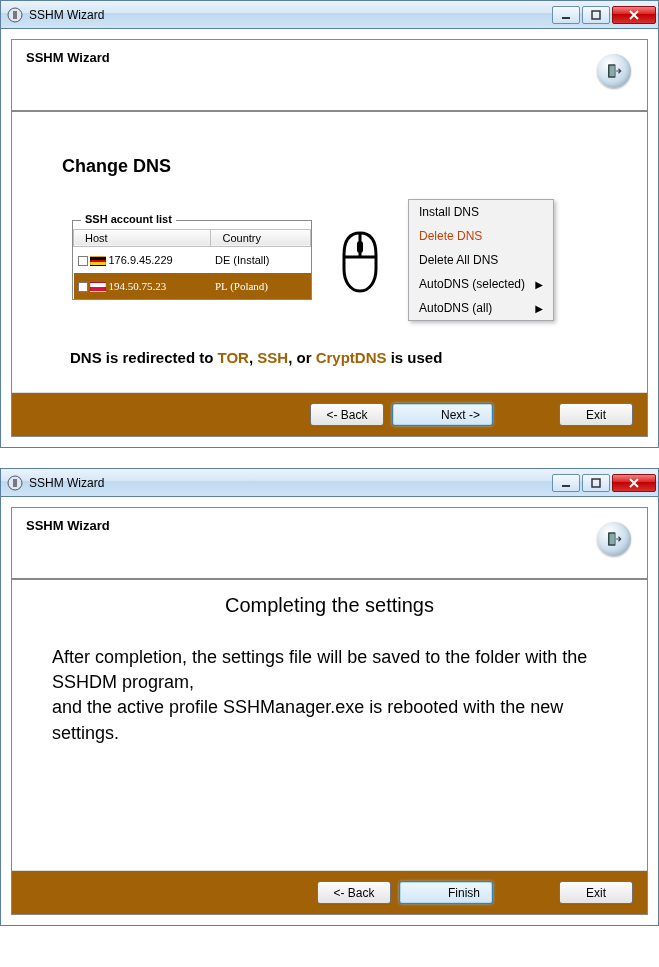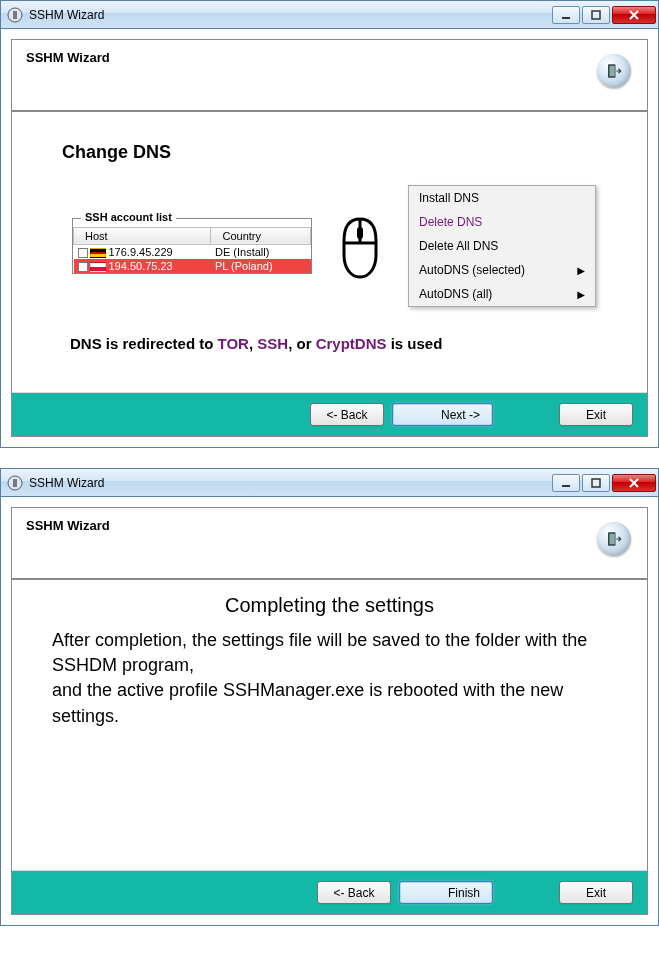--- a/index.html
+++ b/index.html
@@ -91,21 +91,21 @@
   }
   .door-icon svg { width: 18px; height: 18px; }
   .body-area {
     padding: 20px 20px 24px 20px;
     min-height: 280px;
     position: relative;
   }
   .section-title {
     font-weight: bold;
     font-size: 18px;
-    margin: 10px 0 22px 30px;
+    margin: 24px 0 22px 30px;
   }
   .dns-row {
     display: flex;
     align-items: center;
     margin-left: 40px;
   }
   .ssh-group {
     border: 1px solid #888;
     position: relative;
     width: 240px;
@@ -127,27 +127,28 @@
   }
   .listview th {
     background: linear-gradient(to bottom, #fdfdfd, #e8e8e8);
     border: 1px solid #c0c0c0;
     text-align: left;
     padding: 2px 11px;
     font-weight: normal;
     font-size: 11px;
   }
   .listview td {
-    padding: 1px 4px;
+    padding: 7px 4px;
     border: none;
     white-space: nowrap;
   }
   .listview tr.sel td {
-    background: #ef4444;
+    background: #a16207;
     color: #fff;
+    font-family: Liberation Serif, serif;
   }
   .chk {
     display: inline-block;
     width: 10px; height: 10px;
     border: 1px solid #7a7a7a;
     background: #fff;
     vertical-align: middle;
     margin-right: 2px;
   }
   .flag {
@@ -161,44 +162,44 @@
   .flag.pl { background: linear-gradient(to bottom, #fff 0 50%, #dc143c 50% 100%); }
   .flag.rs { background: linear-gradient(to bottom, #c6363c 0 33%, #0c4076 33% 66%, #fff 66% 100%); }
   .mouse-col {
     flex: 0 0 auto;
     padding: 6px 26px 0 26px;
   }
   .context-menu {
     border: 1px solid #a7abb0;
     box-shadow: 2px 2px 4px rgba(0,0,0,0.25);
     background: #f2f2f2;
-    width: 188px;
+    width: 146px;
     font-size: 12px;
   }
   .context-menu .mi {
     padding: 5px 10px;
     display: flex;
     justify-content: space-between;
     align-items: center;
   }
-  .context-menu .mi.disabled { color: #701a75; }
+  .context-menu .mi.disabled { color: #c2410c; }
   .context-menu .arrow { font-size: 10px; }
   .dns-statement {
     margin: 28px 0 0 38px;
     font-size: 15px;
     font-weight: bold;
   }
-  .dns-statement .red { color: #701a75; }
+  .dns-statement .red { color: #a16207; }
   .button-bar {
     border-top: 1px solid #dcdcdc;
     padding: 10px 14px;
     display: flex;
     justify-content: flex-end;
     gap: 8px;
-    background: #14b8a6;
+    background: #a16207;
   }
   .btn {
     min-width: 74px;
     height: 23px;
     border: 1px solid #707070;
     border-radius: 3px;
     background: linear-gradient(to bottom, #fdfdfd, #e4e4e4);
     font-size: 12px;
     padding: 0 12px;
     display: inline-flex;
@@ -210,21 +211,21 @@
     border: 1px solid #3c7fb1;
     box-shadow: 0 0 0 1px #b0d7f4 inset, 0 0 3px #7fb7e0;
     background: linear-gradient(to bottom, #eef7fd, #d0e7f7);
     padding-left: 48px;
   }
   .spacer-exit { width: 50px; }
   
   .complete-title {
     text-align: center;
     font-size: 20px;
-    margin: 6px 0 11px 0;
+    margin: 6px 0 28px 0;
     font-family: "Segoe UI", Tahoma, sans-serif;
   }
   .complete-text {
     font-size: 18px;
     padding: 0 20px;
     line-height: 1.4;
   }
 </style>
 </head>
 <body>

